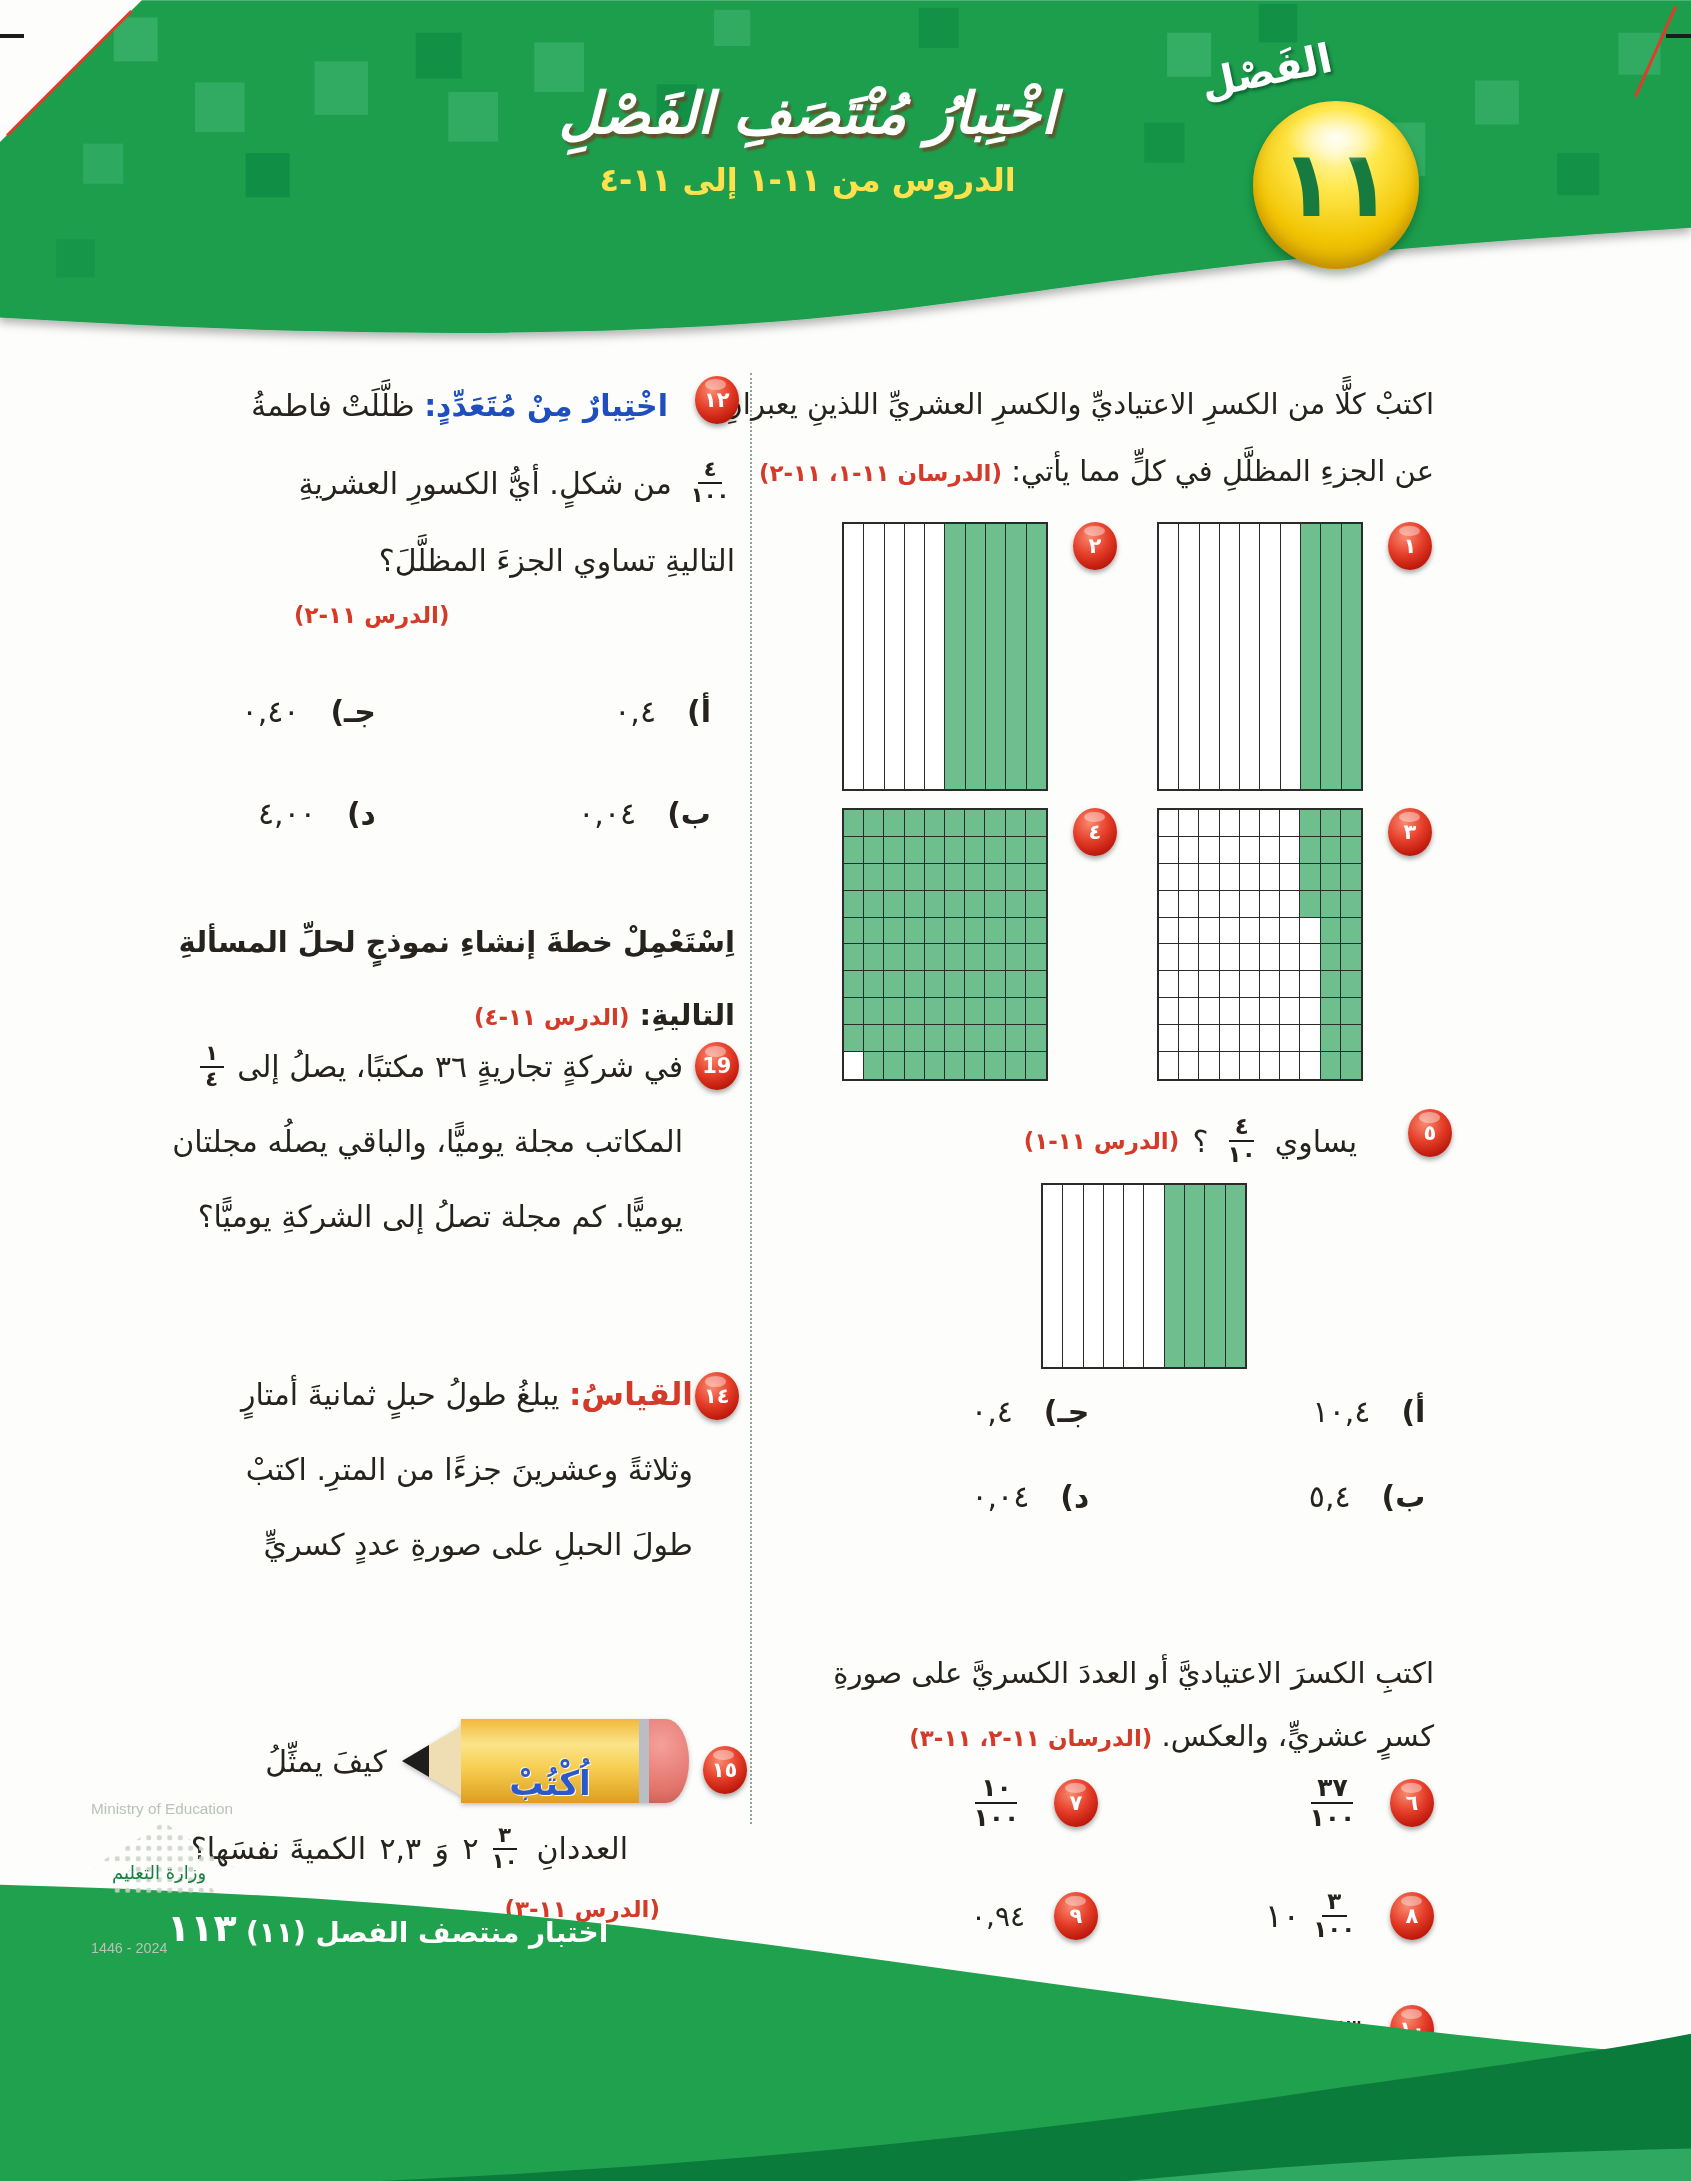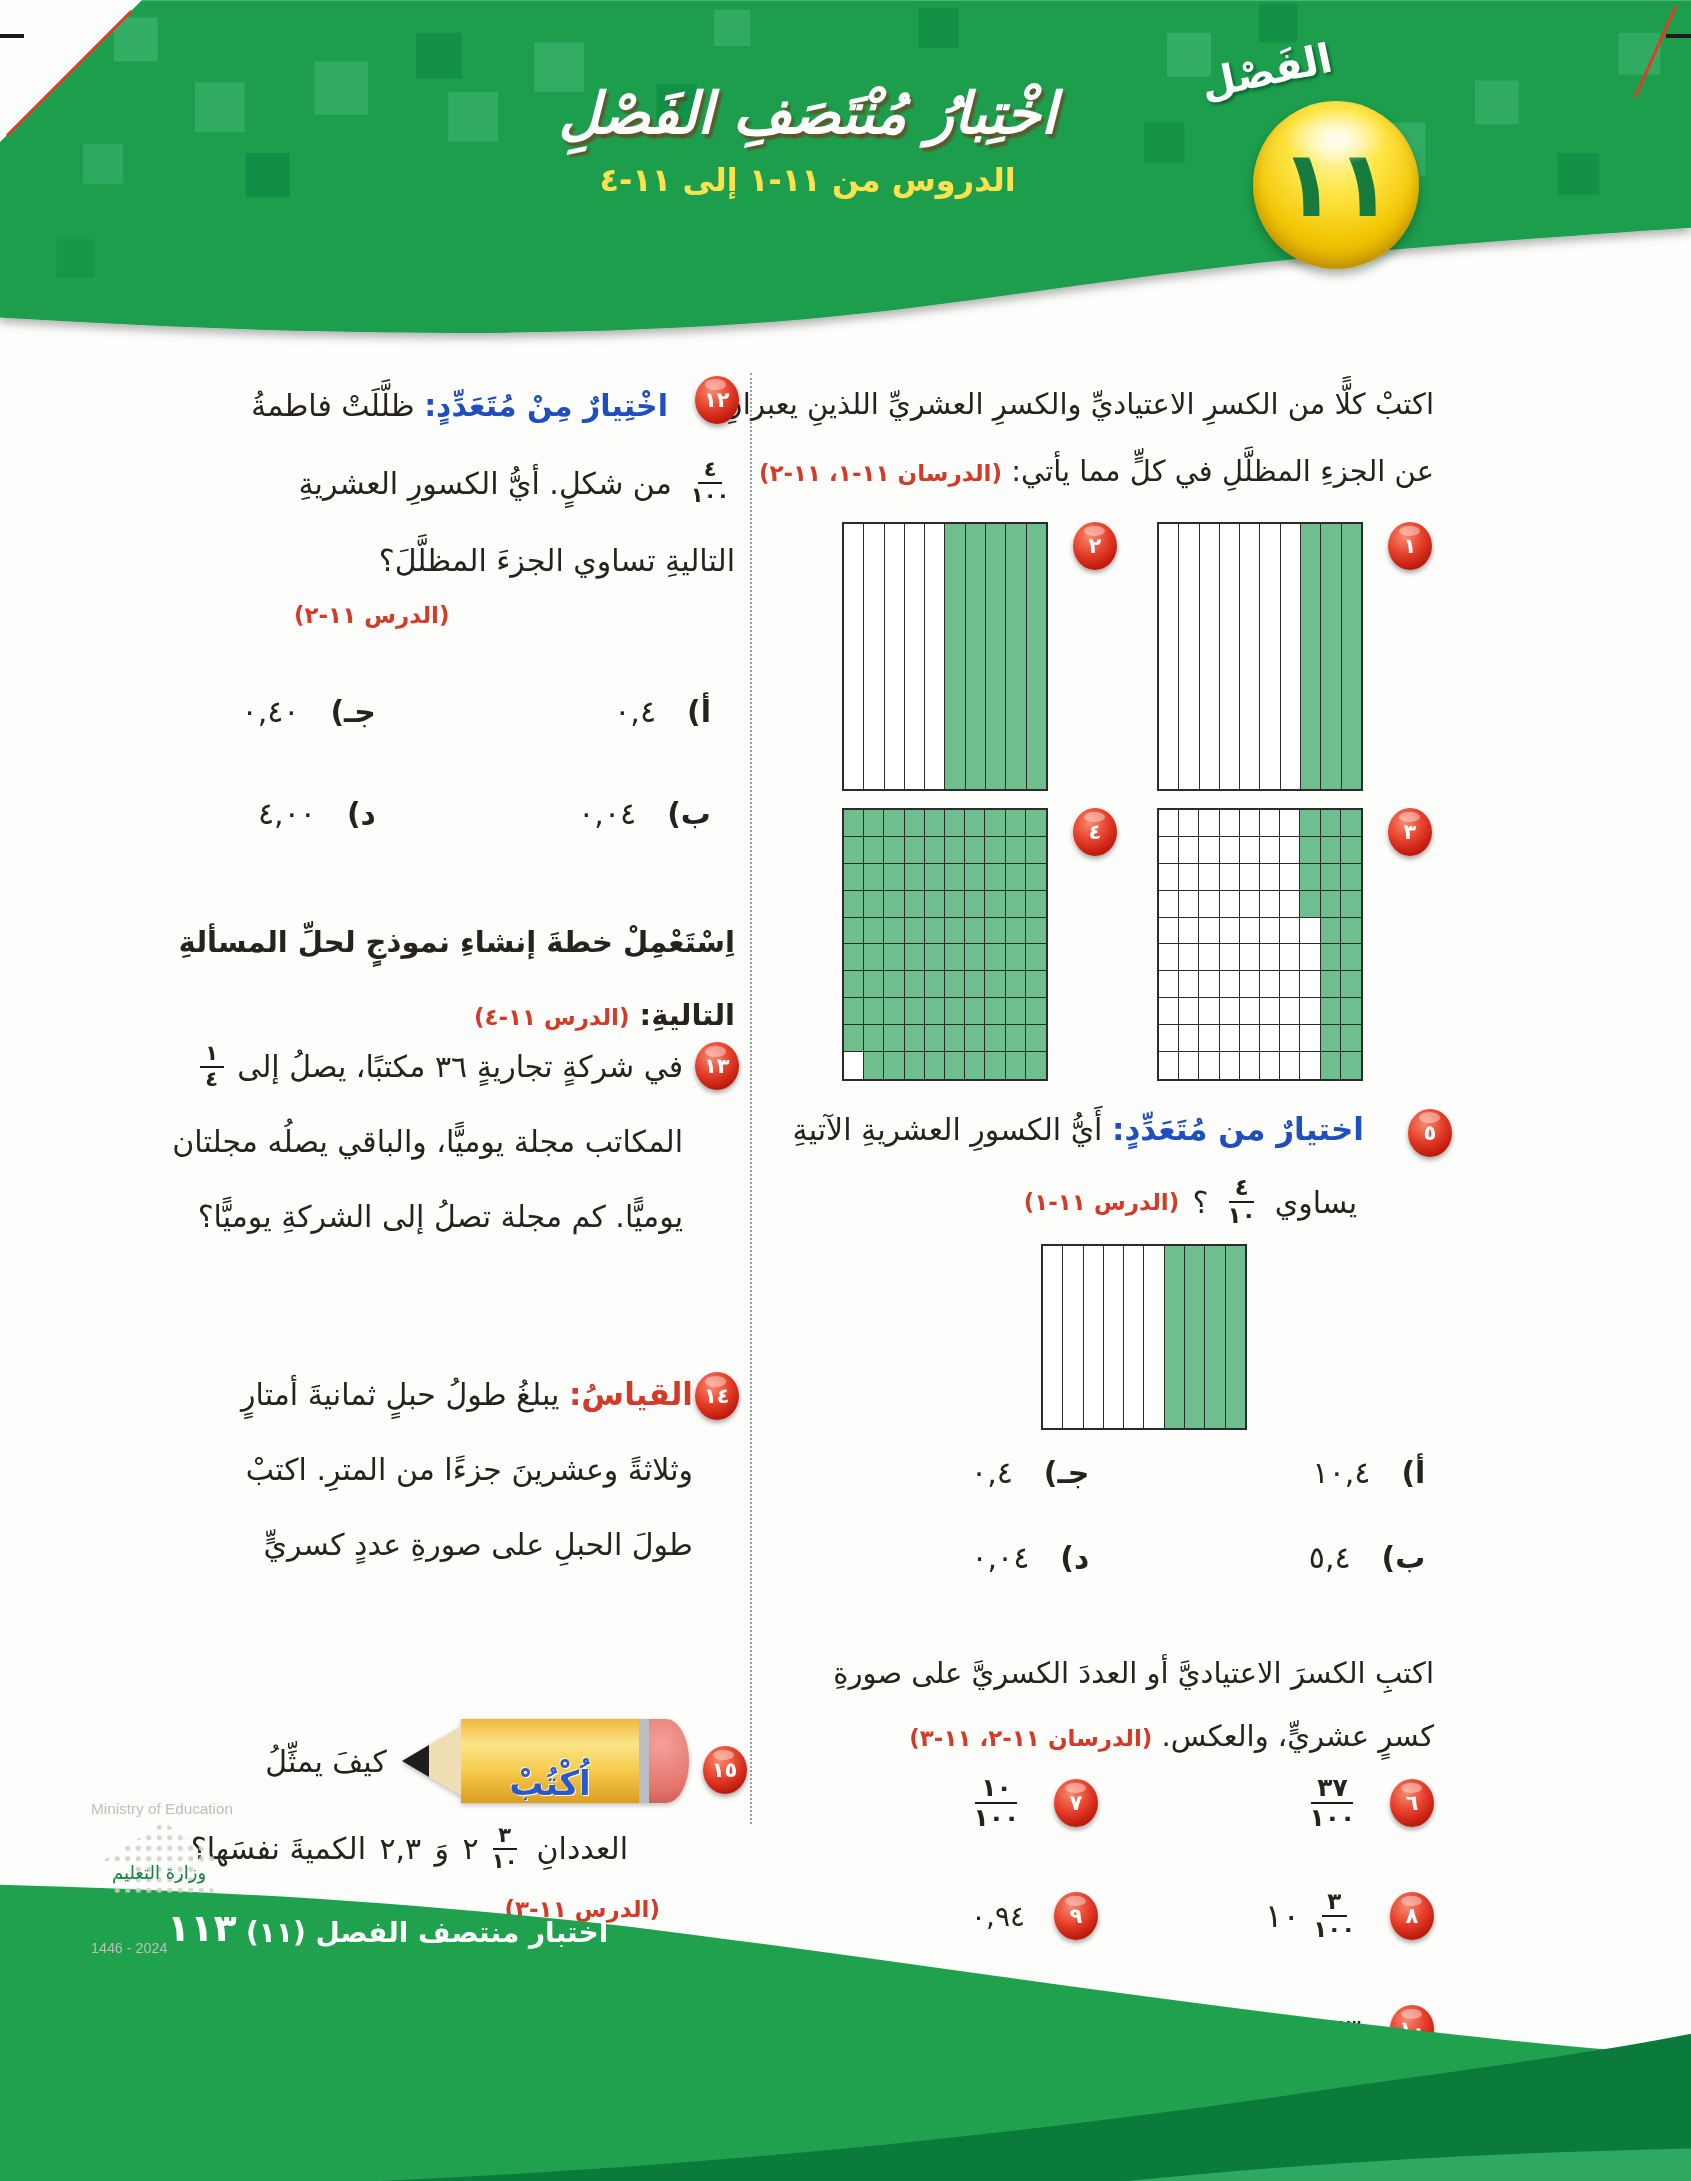--- a/index.html
+++ b/index.html
@@ -405,24 +405,20 @@
           <div class="cell sh"></div>
           <div class="cell sh"></div>
           <div class="cell sh"></div>
           <div class="cell sh"></div>
         </div>
     </div>
   </div>
 
   <div class="abs" style="left:774px;top:1099px;width:660px;">
     <div class="qbadge" style="position:absolute;right:-19px;top:9.6px;">٥</div>
-    <div class="nw" style="font-size:30px;line-height:61px;padding-right:69px;">
-      <span class="blue-label" style="font-size:31px;">اختيارٌ من مُتَعَدِّدٍ:</span>
-      <span>أَيُّ الكسورِ العشريةِ الآتيةِ</span>
-    </div>
     <div class="flexline" style="margin-top:15.3px;padding-right:76px;font-size:30px;">
       <span>يساوي</span>
       <span class="frac" style="font-size:23px;">
         <span class="fn">٤</span>
         <span class="fd">١٠</span>
       </span>
       <span>؟</span>
       <span class="ref">(الدرس ١١-١)</span>
     </div>
     <div style="width:206px;height:186px;margin:15.3px 186px 0 0;" class="tenths">
@@ -544,21 +540,21 @@
 
   <div class="abs nw" style="left:67px;top:906px;width:669px;font-size:29px;font-weight:bold;line-height:73px;">
     <div>اِسْتَعْمِلْ خطةَ إنشاءِ نموذجٍ لحلِّ المسألةِ</div>
     <div>
       <span>التاليةِ:</span>
       <span class="ref" style="font-weight:bold;">(الدرس ١١-٤)</span>
     </div>
   </div>
 
   <div class="abs" style="left:67px;top:1029px;width:669px;padding-right:52px;box-sizing:border-box;">
-    <div class="qbadge" style="position:absolute;right:-3.8px;top:13.4px;">١٣</div>
+    <div class="qbadge" style="position:absolute;right:-3.8px;top:13.4px;">19</div>
     <div class="flexline" style="height:75px;font-size:30px;">
       <span>في شركةٍ تجاريةٍ ٣٦ مكتبًا، يصلُ إلى</span>
       <span class="frac" style="font-size:21px;">
         <span class="fn">١</span>
         <span class="fd">٤</span>
       </span>
     </div>
     <div class="body-line">المكاتب مجلة يوميًّا، والباقي يصلُه مجلتان</div>
     <div class="body-line">يوميًّا. كم مجلة تصلُ إلى الشركةِ يوميًّا؟</div>
   </div>

